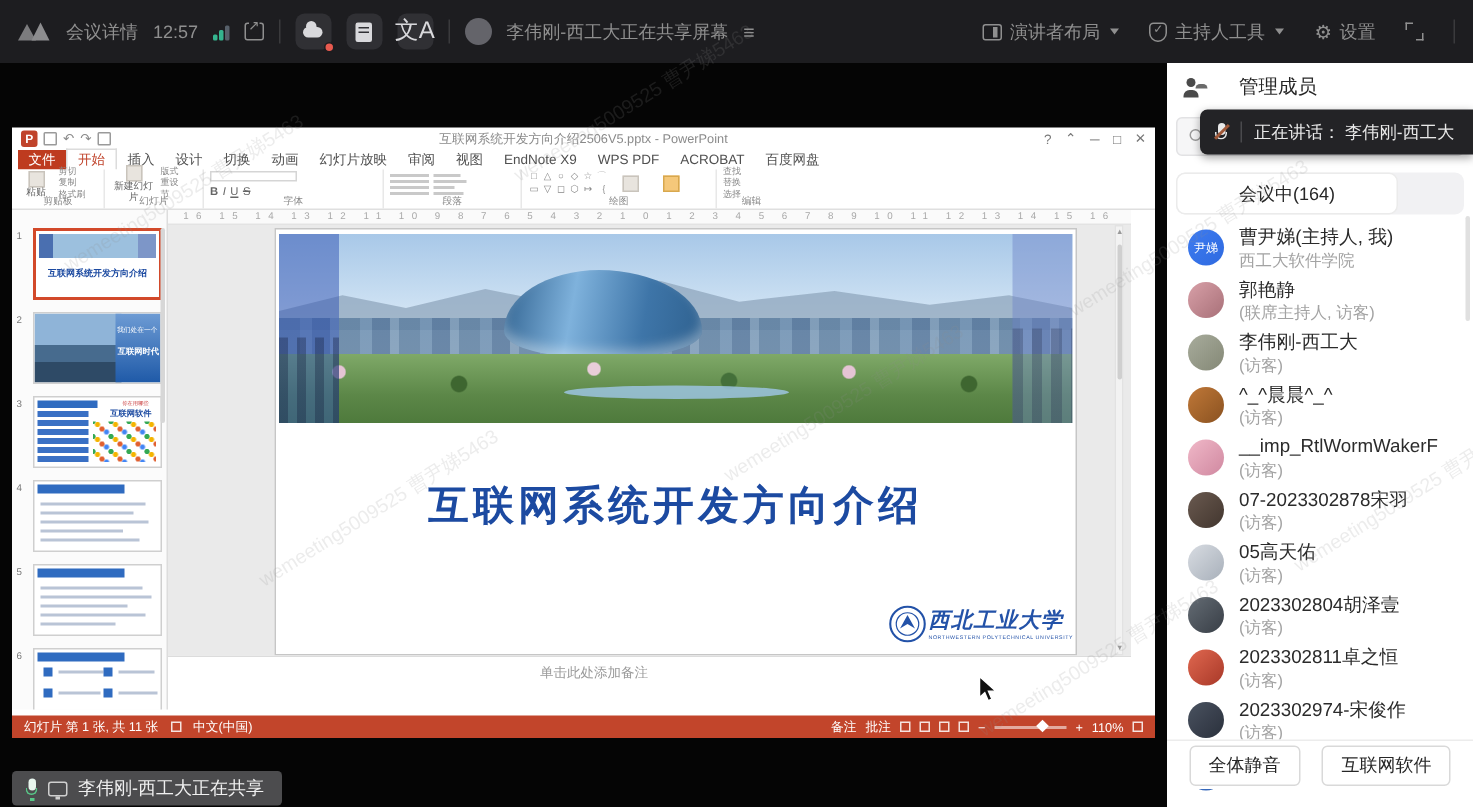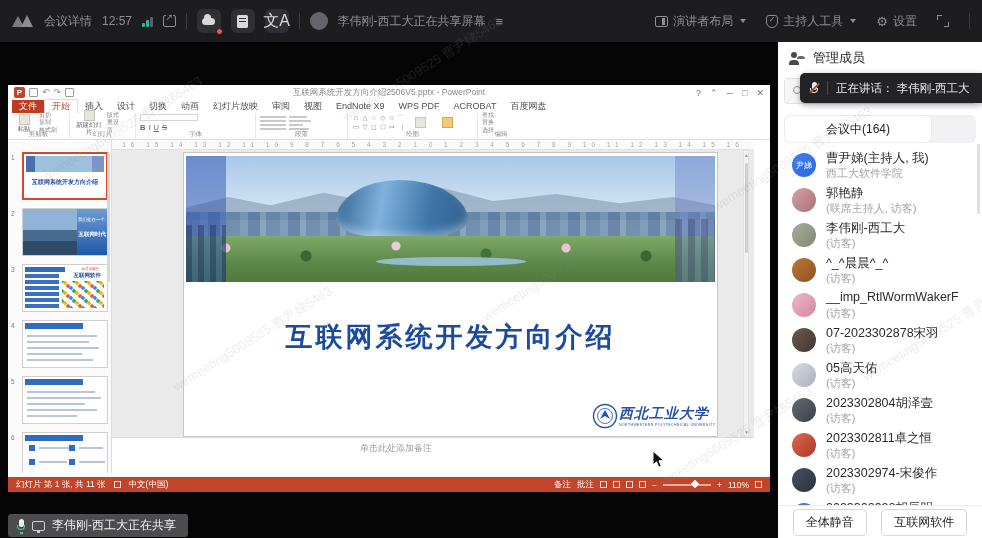--- a/index.html
+++ b/index.html
@@ -158,21 +158,21 @@
           display:flex; align-items:center; gap:7px; padding:0 12px 0 9px; color:#f0f0f0; font-size:12px; }
   .mic-ic { position:relative; width:8px; height:14px; }
   .mic-ic .cap { position:absolute; left:1.5px; top:0; width:5px; height:8px; background:#e8f6ee; border-radius:3px; }
   .mic-ic .base { position:absolute; left:0; top:6px; width:8px; height:5px; border:1.2px solid #58c888; border-top:none; border-radius:0 0 5px 5px; }
   .mic-ic .dot { position:absolute; left:2.5px; bottom:-1px; width:3px; height:2px; background:#58c888; }
   .scr-ic { width:13px; height:10px; border:1.2px solid #cfcfcf; border-radius:2px; position:relative; }
   .scr-ic::after { content:""; position:absolute; left:4px; bottom:-3px; width:3px; height:2px; background:#cfcfcf; }
 
   
   .panel { position:absolute; left:778px; top:42px; width:204px; height:496px; background:#fff; overflow:hidden; }
-  .panel-header { position:absolute; left:12px; top:7px; display:flex; align-items:center; gap:7px; }
+  .panel-header { position:absolute; left:12px; top:7px; display:flex; align-items:center; gap:20px; }
   .ppl-ic { position:relative; width:16px; height:13px; }
   .ppl-ic::before { content:""; position:absolute; left:1px; top:0; width:6px; height:6px; border-radius:50%; background:#4a4a4a; }
   .ppl-ic::after { content:""; position:absolute; left:-1px; bottom:0; width:10px; height:5px; border-radius:4px 4px 0 0; background:#4a4a4a; box-shadow:7px -5px 0 -1px #6a6a6a; }
   .panel-title { font-size:13px; color:#262626; }
   .searchbox { position:absolute; left:6px; top:36px; width:192px; height:26px; background:#f6f6f7; border:1px solid #e2e2e4; border-radius:4px; }
   .mag { position:absolute; left:8px; top:7px; width:8px; height:8px; border:1.4px solid #9a9a9a; border-radius:50%; }
   .mag::after { content:""; position:absolute; left:6.5px; top:7px; width:4px; height:1.4px; background:#9a9a9a; transform:rotate(45deg); }
   .speaking { position:absolute; left:22px; top:31px; right:0; height:30px; background:#232326; border-radius:5px 0 0 5px;
               display:flex; align-items:center; padding-left:9px; gap:8px; overflow:hidden; white-space:nowrap;
               box-shadow:0 2px 6px rgba(0,0,0,.35); z-index:5; }
@@ -185,21 +185,21 @@
   .seg-wrap { position:absolute; left:6px; top:73px; width:192px; height:28px; background:#f1f1f3; border-radius:6px; }
   .seg-active { position:absolute; left:0; top:0; width:148px; height:28px; background:#fff; border:1px solid #ebebeb; border-radius:6px;
                 text-align:center; line-height:26px; font-size:12px; color:#262626; }
   .plist { position:absolute; left:0; top:96px; width:204px; height:367px; }
   .p-row { position:absolute; left:0; width:204px; height:35px; }
   .p-avatar { position:absolute; left:14px; top:5px; width:24px; height:24px; border-radius:50%;
               color:#fff; font-size:8px; display:flex; align-items:center; justify-content:center; }
   .p-name { position:absolute; left:48px; top:2px; font-size:12.5px; color:#2b2b2b; white-space:nowrap; }
   .p-sub { position:absolute; left:48px; top:18px; font-size:11px; color:#a3a3a3; white-space:nowrap; }
   .plist-scroll { position:absolute; right:2px; top:6px; width:3px; height:70px; background:#e0e0e0; border-radius:2px; }
-  .panel-bottom { position:absolute; left:0; bottom:0; width:204px; height:33px; background:#fff; border-top:1px solid #ececec;
+  .panel-bottom { position:absolute; left:0; bottom:12px; width:204px; height:33px; background:#fff; border-top:1px solid #ececec;
                   display:flex; align-items:center; justify-content:space-evenly; z-index:6; }
   .pb-btn { border:1px solid #d9d9d9; border-radius:4px; background:#fff; font-size:12px; color:#262626; padding:4px 12px;
             font-family:inherit; }
 
   
   .wm-layer { position:absolute; inset:0; pointer-events:none; z-index:40; }
   .wm { position:absolute; font-size:13px; color:rgba(140,140,140,.17); transform:rotate(-32deg); white-space:nowrap; }
   .cursor { position:absolute; left:652px; top:450px; z-index:60; pointer-events:none; }
 </style>
 </head>

